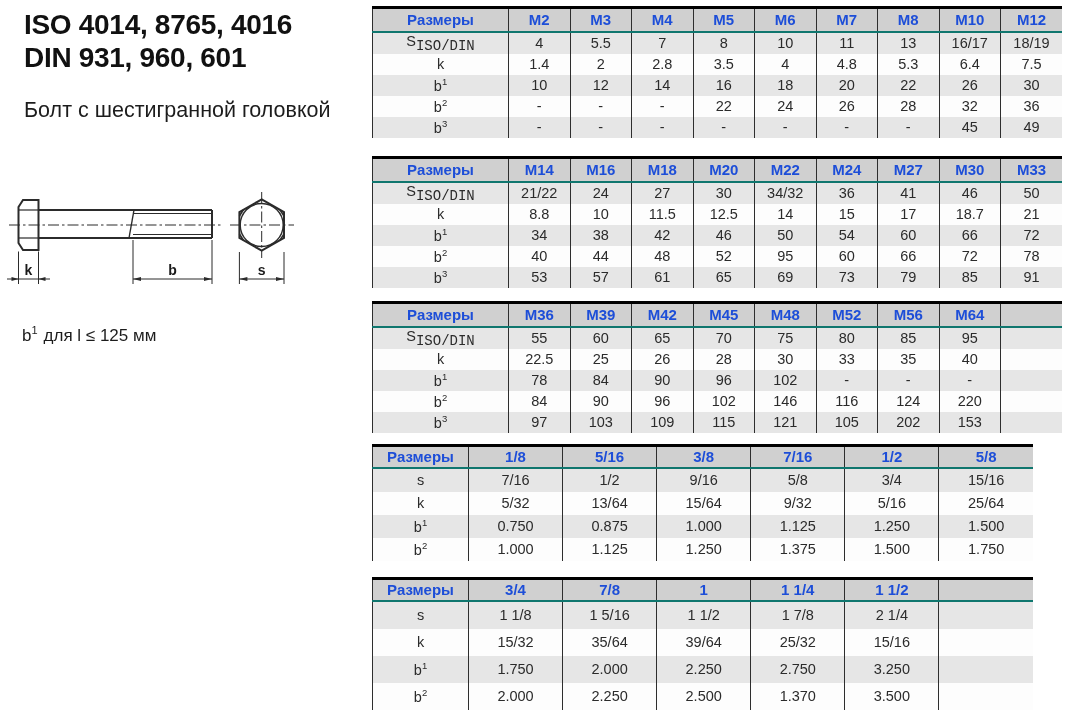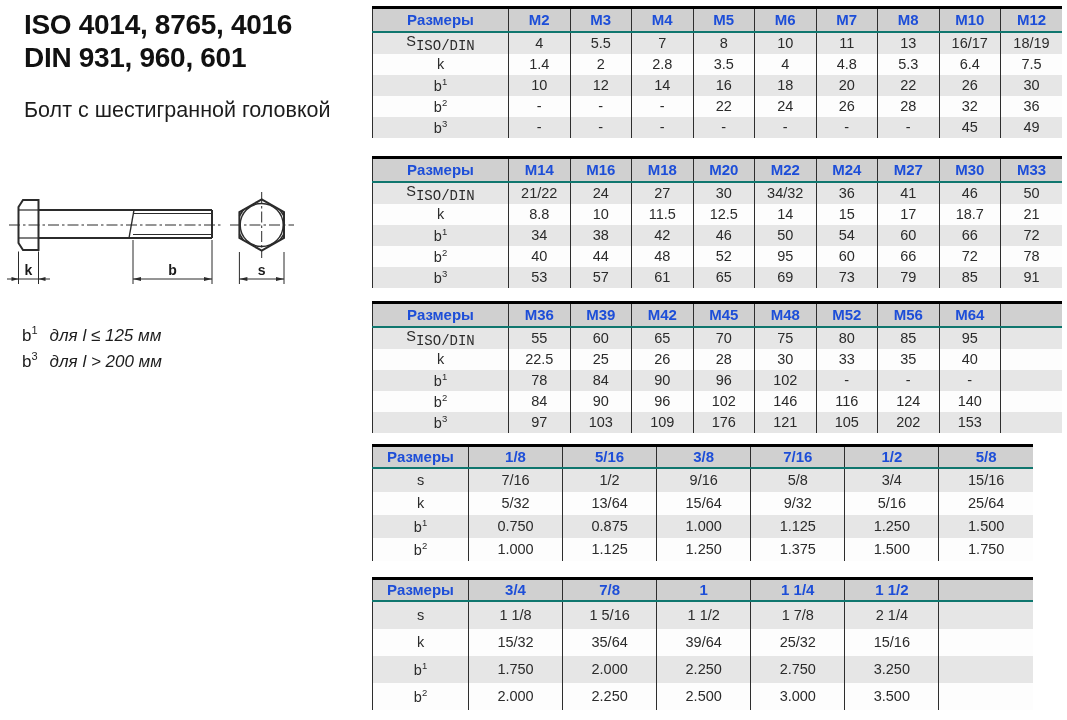--- a/index.html
+++ b/index.html
@@ -8,21 +8,21 @@
     font-family:"Liberation Sans", sans-serif; color:#1a1a1a; overflow:hidden;
   }
   
   .title { position:absolute; left:24px; top:8px; font-weight:bold;
            font-size:28px; line-height:33px; letter-spacing:-0.3px; color:#111; }
   .subtitle { position:absolute; left:24px; top:96px; font-size:21.5px;
               line-height:28px; color:#1c1c1c; }
   .notes { position:absolute; left:22px; top:320px; font-size:17px;
            line-height:21.5px; color:#1c1c1c; }
   .note sup { font-size:11px; }
-  .note .nt { margin-left:12px;font-style:italic; }
+  .note .nt { margin-left:6px; }
   
   .drawing { position:absolute; left:5px; top:190px; width:300px; height:105px; }
   
   .tbl { position:absolute; }
   .tbl table { border-collapse:collapse; table-layout:fixed; width:100%;
                border-top:3px solid #000; }
   .tbl th, .tbl td { text-align:center; vertical-align:middle; padding:0;
                line-height:1.05; overflow:hidden; white-space:nowrap;
                border-left:1px solid #2e2e2e; border-right:1px solid #2e2e2e; }
   .tbl th { background:#d0d0d0; border-bottom:2px solid #0f766e;
@@ -104,21 +104,20 @@
       <g font-size="14" font-weight="bold" fill="#1a1a1a" stroke="none" font-family="Liberation Sans, sans-serif" text-anchor="middle">
         <text x="23.5" y="85">k</text>
         <text x="167.5" y="85">b</text>
         <text x="256.7" y="85">s</text>
       </g>
     </g>
   </svg>
 
   <div class="notes">
     <div class="note"><span>b</span><sup>1</sup><span class="nt">для l ≤ 125 мм</span></div>
-    <div class="note"><span>b</span><sup>3</sup><span class="nt">для l &gt; 200 мм</span></div>
   </div>
 
   <div class="tbl metric" id="t0">
       <table>
         <colgroup>
           <col style="width: 136px;">
           <col>
           <col>
           <col>
           <col>
@@ -365,29 +364,29 @@
           </tr>
           <tr>
             <td class="lab"><span>b</span><sup>2</sup></td>
             <td>84</td>
             <td>90</td>
             <td>96</td>
             <td>102</td>
             <td>146</td>
             <td>116</td>
             <td>124</td>
-            <td>140</td>
+            <td>220</td>
             <td></td>
           </tr>
           <tr class="shaded">
             <td class="lab"><span>b</span><sup>3</sup></td>
             <td>97</td>
             <td>103</td>
             <td>109</td>
-            <td>176</td>
+            <td>115</td>
             <td>121</td>
             <td>105</td>
             <td>202</td>
             <td>153</td>
             <td></td>
           </tr>
         </tbody>
       </table>
     </div>
   <div class="tbl inch" id="t3">
@@ -500,21 +499,21 @@
             <td>2.250</td>
             <td>2.750</td>
             <td>3.250</td>
             <td></td>
           </tr>
           <tr>
             <td class="lab"><span>b</span><sup>2</sup></td>
             <td>2.000</td>
             <td>2.250</td>
             <td>2.500</td>
-            <td>3.000</td>
+            <td>1.370</td>
             <td>3.500</td>
             <td></td>
           </tr>
         </tbody>
       </table>
     </div>
 
 </div>
 
 </body></html>

